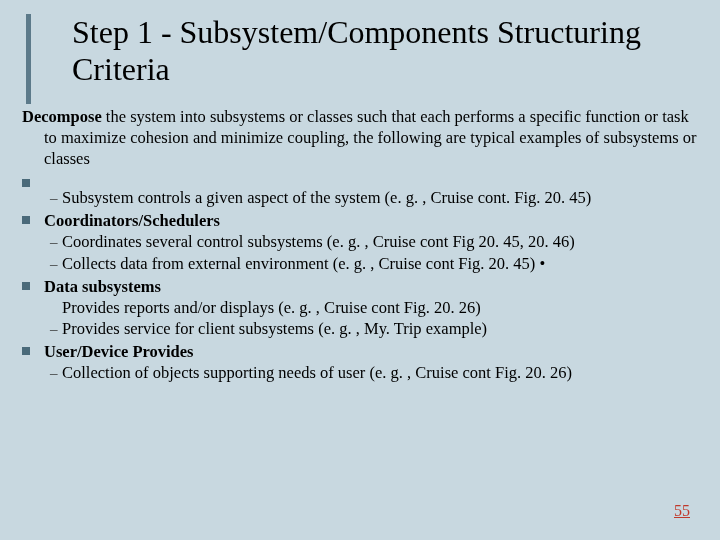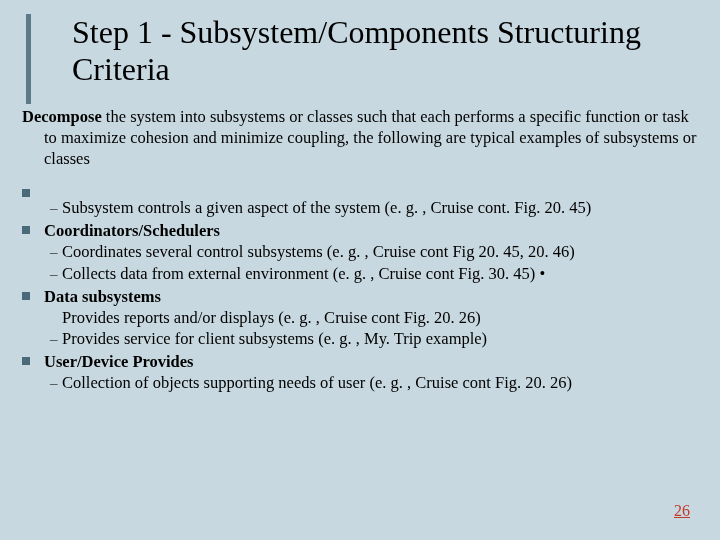--- a/index.html
+++ b/index.html
@@ -32,21 +32,21 @@
   .title {
     font-size: 32px;
     font-weight: normal;
     line-height: 1.15;
   }
   .body {
     font-size: 16.5px;
     line-height: 1.28;
   }
   .intro {
-    margin-bottom: 14px;
+    margin-bottom: 4px;
   }
   .intro .lead {
     font-weight: bold;
   }
   .indent-cont {
     padding-left: 22px;
   }
   .top-item {
     display: flex;
     align-items: flex-start;
@@ -118,21 +118,21 @@
         <div class="top-item">
           <div class="bullet-sq"></div>
           <div class="top-label">Coordinators/Schedulers</div>
         </div>
         <div class="sub-item">
           <div class="dash">–</div>
           <div class="sub-text">Coordinates several control subsystems (e. g. , Cruise cont Fig 20. 45, 20. 46)</div>
         </div>
         <div class="sub-item">
           <div class="dash">–</div>
-          <div class="sub-text">Collects data from external environment (e. g. , Cruise cont Fig. 30. 45) •</div>
+          <div class="sub-text">Collects data from external environment (e. g. , Cruise cont Fig. 20. 45) •</div>
         </div>
         <div class="top-item">
           <div class="bullet-sq"></div>
           <div class="top-label">Data subsystems</div>
         </div>
         <div class="sub-item">
           <div class="dash"></div>
           <div class="sub-text">Provides reports and/or displays (e. g. , Cruise cont Fig. 20. 26)</div>
         </div>
         <div class="sub-item">
@@ -144,14 +144,14 @@
           <div class="top-label">User/Device Provides</div>
         </div>
         <div class="sub-item">
           <div class="dash">–</div>
           <div class="sub-text">Collection of objects supporting needs of user (e. g. , Cruise cont Fig. 20. 26)</div>
         </div>
       </div>
 
   </div>
 
-  <div class="page-num">26</div>
+  <div class="page-num">55</div>
 </div>
 
 </body></html>

